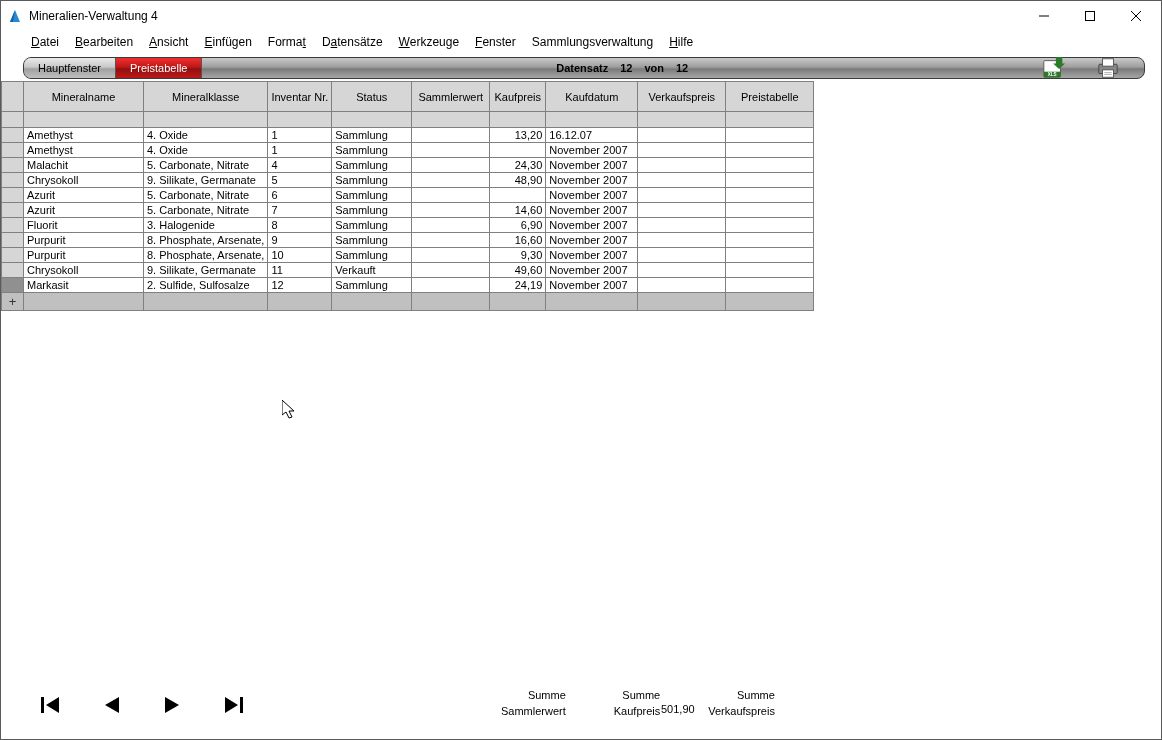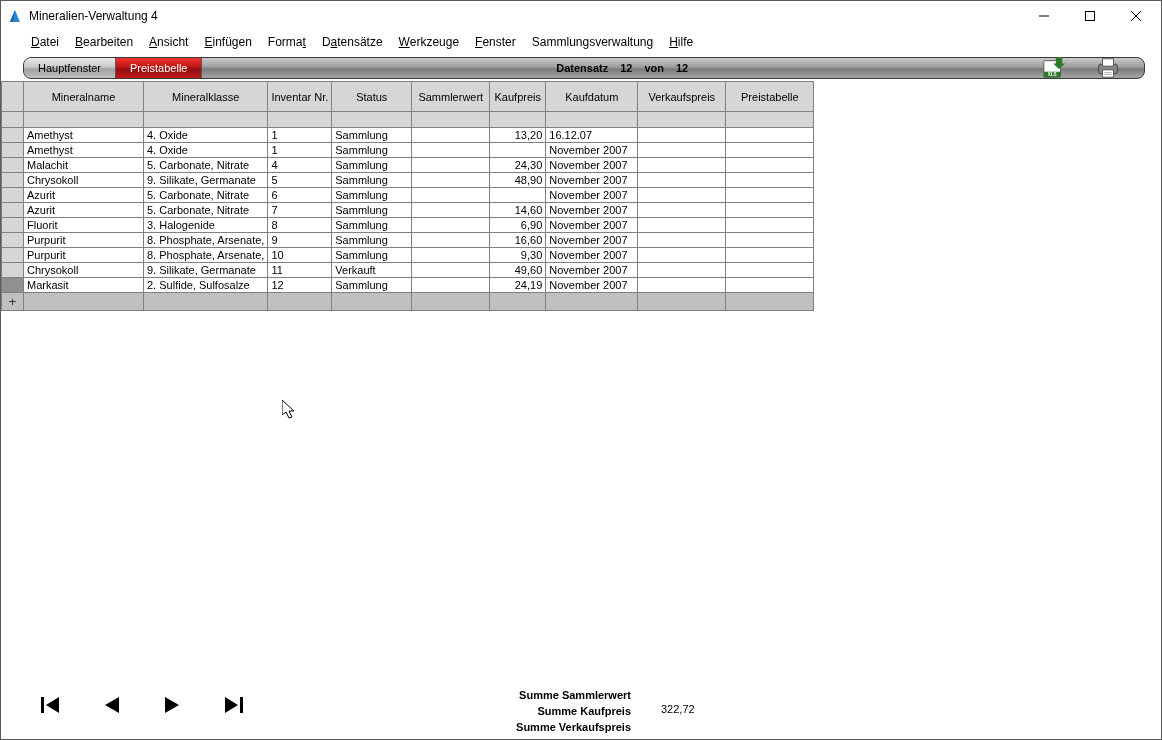--- a/index.html
+++ b/index.html
@@ -150,24 +150,25 @@
   display: flex;
   align-items: flex-start;
   padding: 4px 8px 0 40px;
   position: relative;
 }
 .nav-btns { display: flex; gap: 46px; align-items: center; margin-top: 6px; }
 .nav-btn { cursor: pointer; display: inline-flex; }
 .sum-area {
   position: absolute;
   left: 500px; top: 0;
-  display: flex; flex-direction: column;
-  font-size: 11px; font-weight: bold; line-height: 16px;
+  display: flex; flex-direction: row;
+  font-size: 11px; font-weight: normal; line-height: 16px;
   text-align: right;
   width: 130px;
+  gap: 48px;
 }
 .sum-val {
   position: absolute;
   left: 660px; top: 16px;
   font-size: 11px;
 }
 .cursor-arrow {
   position: absolute;
   left: 282px; top: 400px;
   pointer-events: none;
@@ -463,21 +464,21 @@
             <polygon points="0,0 0,16 13,8" fill="#000"></polygon>
             <rect x="15" y="0" width="3" height="16" fill="#000"></rect>
           </svg>
       </span>
     </div>
     <div class="sum-area">
       <div>Summe Sammlerwert</div>
       <div>Summe Kaufpreis</div>
       <div>Summe Verkaufspreis</div>
     </div>
-    <div class="sum-val">322,72</div>
+    <div class="sum-val">501,90</div>
   </div>
 
 </div>
 
 <div class="cursor-arrow">
   <svg width="14" height="20" viewBox="0 0 14 20">
     <polygon points="0,0 0,15 4,12 7,18 10,17 7,11 12,11" fill="#fff" stroke="#000" stroke-width="1"></polygon>
   </svg>
 </div>
 

